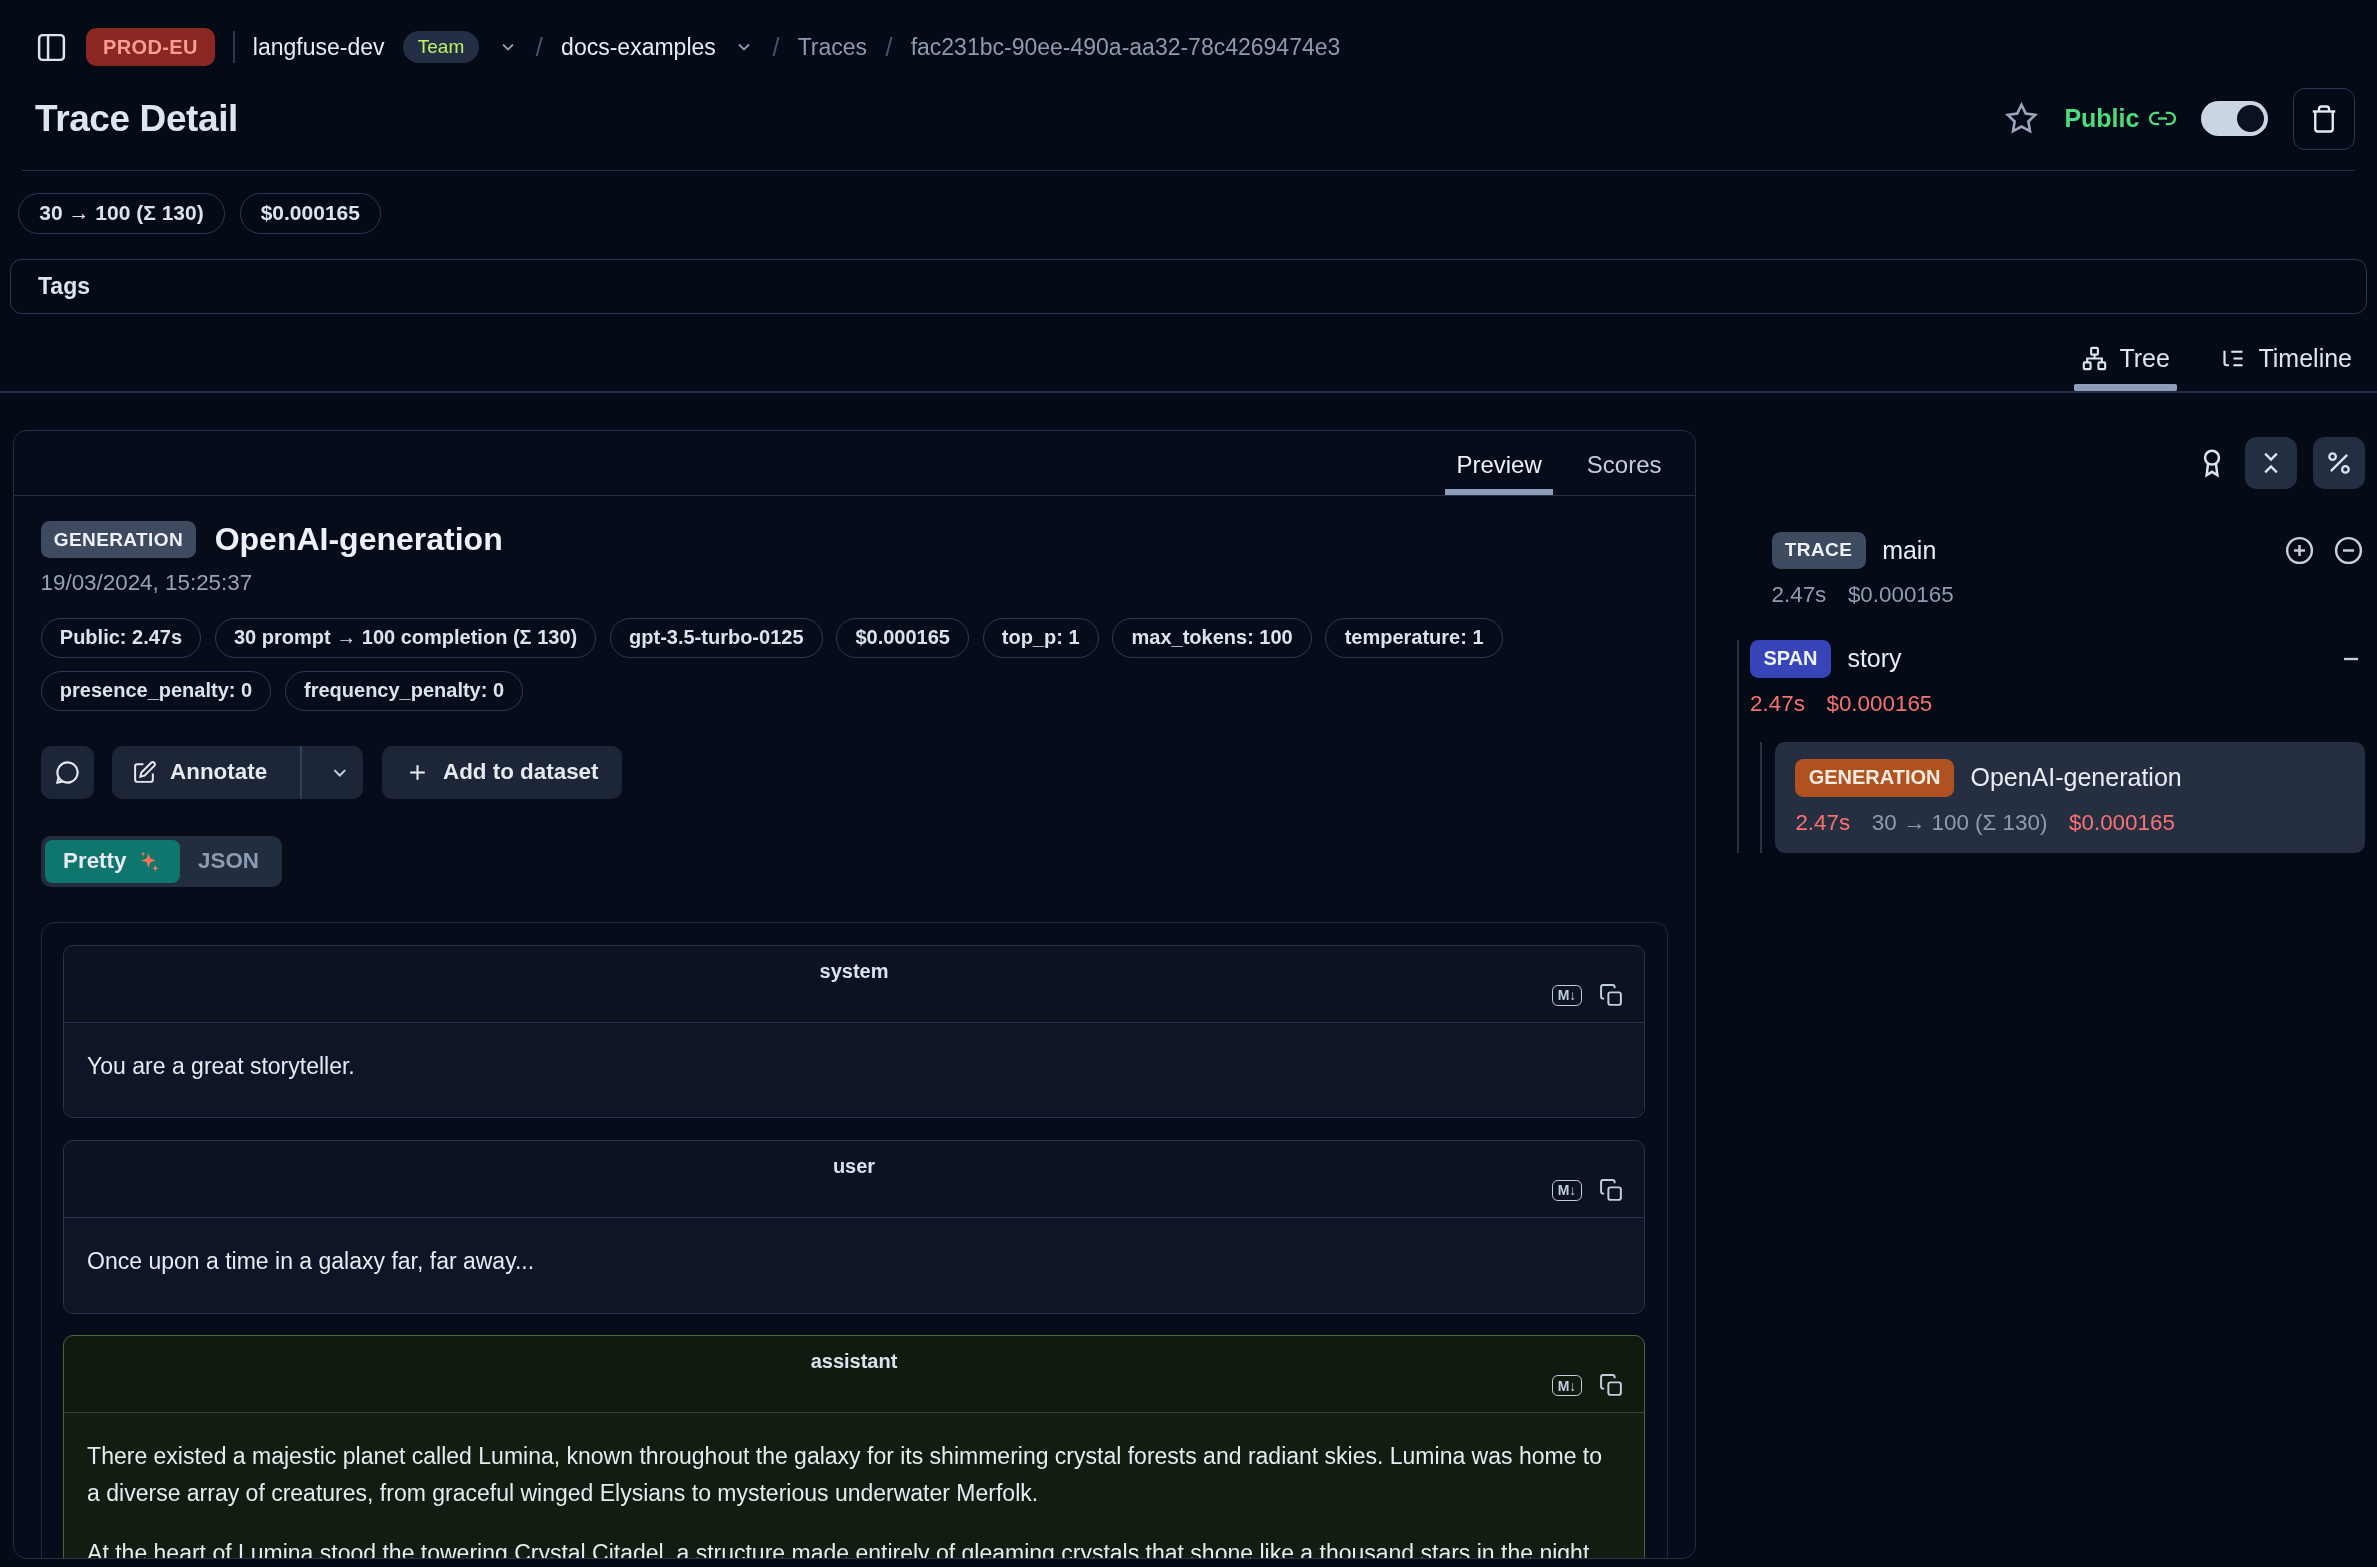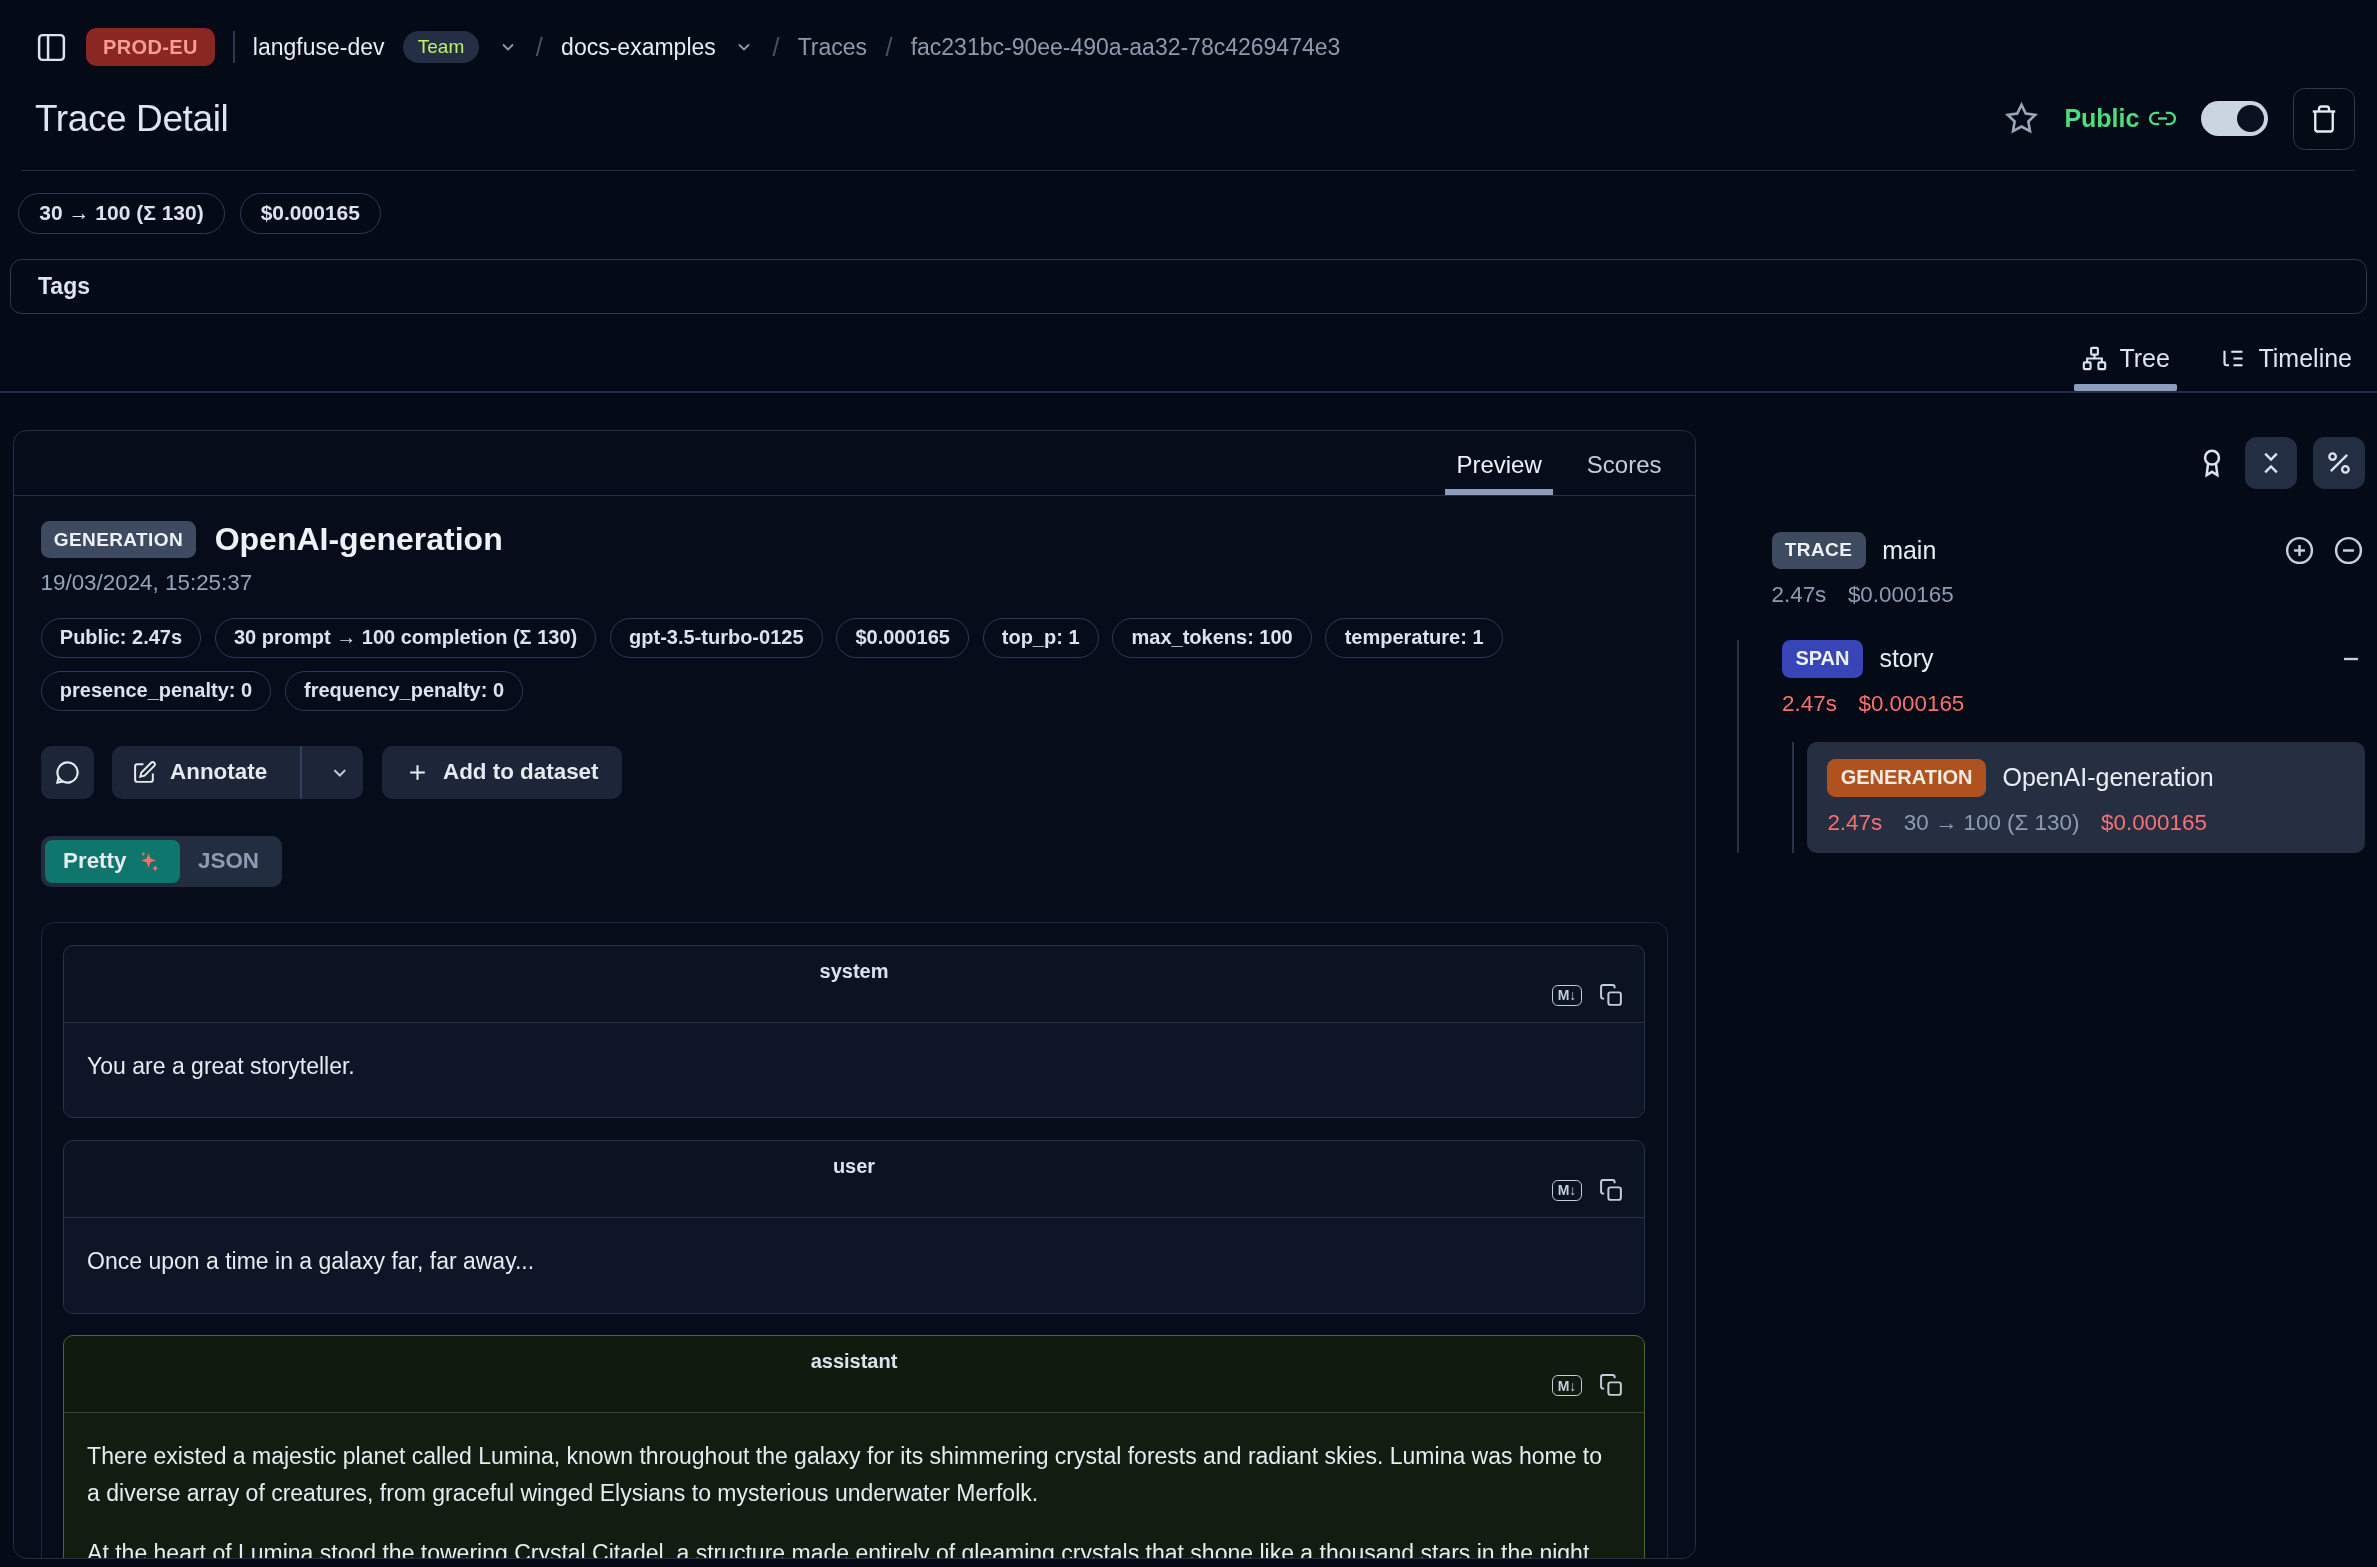--- a/index.html
+++ b/index.html
@@ -19,21 +19,21 @@
     padding:7.5px 16.6px; border-radius:10px; }
   .v-divider { width:1.7px; height:32px; background:#2b3750; }
   .crumb { font-size:23px; color:#e8edf4; font-weight:500; }
   .crumb.muted { color:#8d9ab0; font-weight:400; }
   .team-badge { background:#242f45; color:#bef264; font-size:19px; padding:5px 15px; border-radius:830px; }
   .slash { color:#46536d; font-size:25px; }
   .chev { display:inline-flex; }
 
   
   .title-row { display:flex; align-items:center; padding:21.6px 21.6px 0 35px; }
-  .page-title { font-size:37px; font-weight:400; color:#dde5f0; letter-spacing:-0.4px; }
+  .page-title { font-size:37px; font-weight:700; color:#dde5f0; letter-spacing:-0.4px; }
   .title-actions { margin-left:auto; display:flex; align-items:center; gap:25px; }
   .public-wrap { display:flex; align-items:center; gap:10px; color:#4ade80; font-size:25px; font-weight:700; }
   .toggle { width:67px; height:35px; border-radius:830px; background:#cbd5e1; position:relative; cursor:pointer; }
   .toggle .knob { position:absolute; right:4.2px; top:4.2px; width:27px; height:27px; border-radius:50%; background:#0a1120; }
   .trash-btn { width:62px; height:62px; border:1.7px solid #2c3a55; border-radius:11.6px; background:none;
     display:flex; align-items:center; justify-content:center; cursor:pointer; }
 
   .h-divider { height:1.7px; background:#232e47; margin:20px 21.6px 0 21.6px; }
 
   
@@ -109,21 +109,21 @@
   .tool-btn { width:52px; height:52px; background:#242e42; border:none; border-radius:11.6px;
     display:flex; align-items:center; justify-content:center; cursor:pointer; }
 
   .trace-row { margin-top:43px;margin-left:46px; }
   .row-head { display:flex; align-items:center; gap:16.6px; }
   .node-name { font-size:25px; color:#e8edf4; }
   .row-head .grow { flex:1; }
   .metrics { display:flex; gap:21.6px; margin-top:13.3px; font-size:22.4px; color:#8e9cb3; }
   .metrics .red { color:#f87171; }
 
-  .span-group { margin-top:32px; margin-left:11.6px; border-left:2.5px solid #273349; padding-left:43px; }
+  .span-group { margin-top:32px; margin-left:11.6px; border-left:2.5px solid #273349; padding-left:11px; }
   .span-badge { background:#3745b8; color:#eef2f8; font-size:20px; font-weight:700; padding:7.5px 13.3px; border-radius:8.3px; }
   .gen-group { margin-top:25px; margin-left:10px; border-left:2.5px solid #273349; padding-left:13.3px; }
   .gen-row { background:#262f42; border-radius:10px; padding:16.6px 20px; cursor:pointer; }
   .gen-badge { background:#b05220; color:#f5ebe2; font-size:20px; font-weight:700; padding:7.5px 13.3px; border-radius:8.3px; }
 
   svg { display:block; }
 </style>
 </head>
 <body>
 

